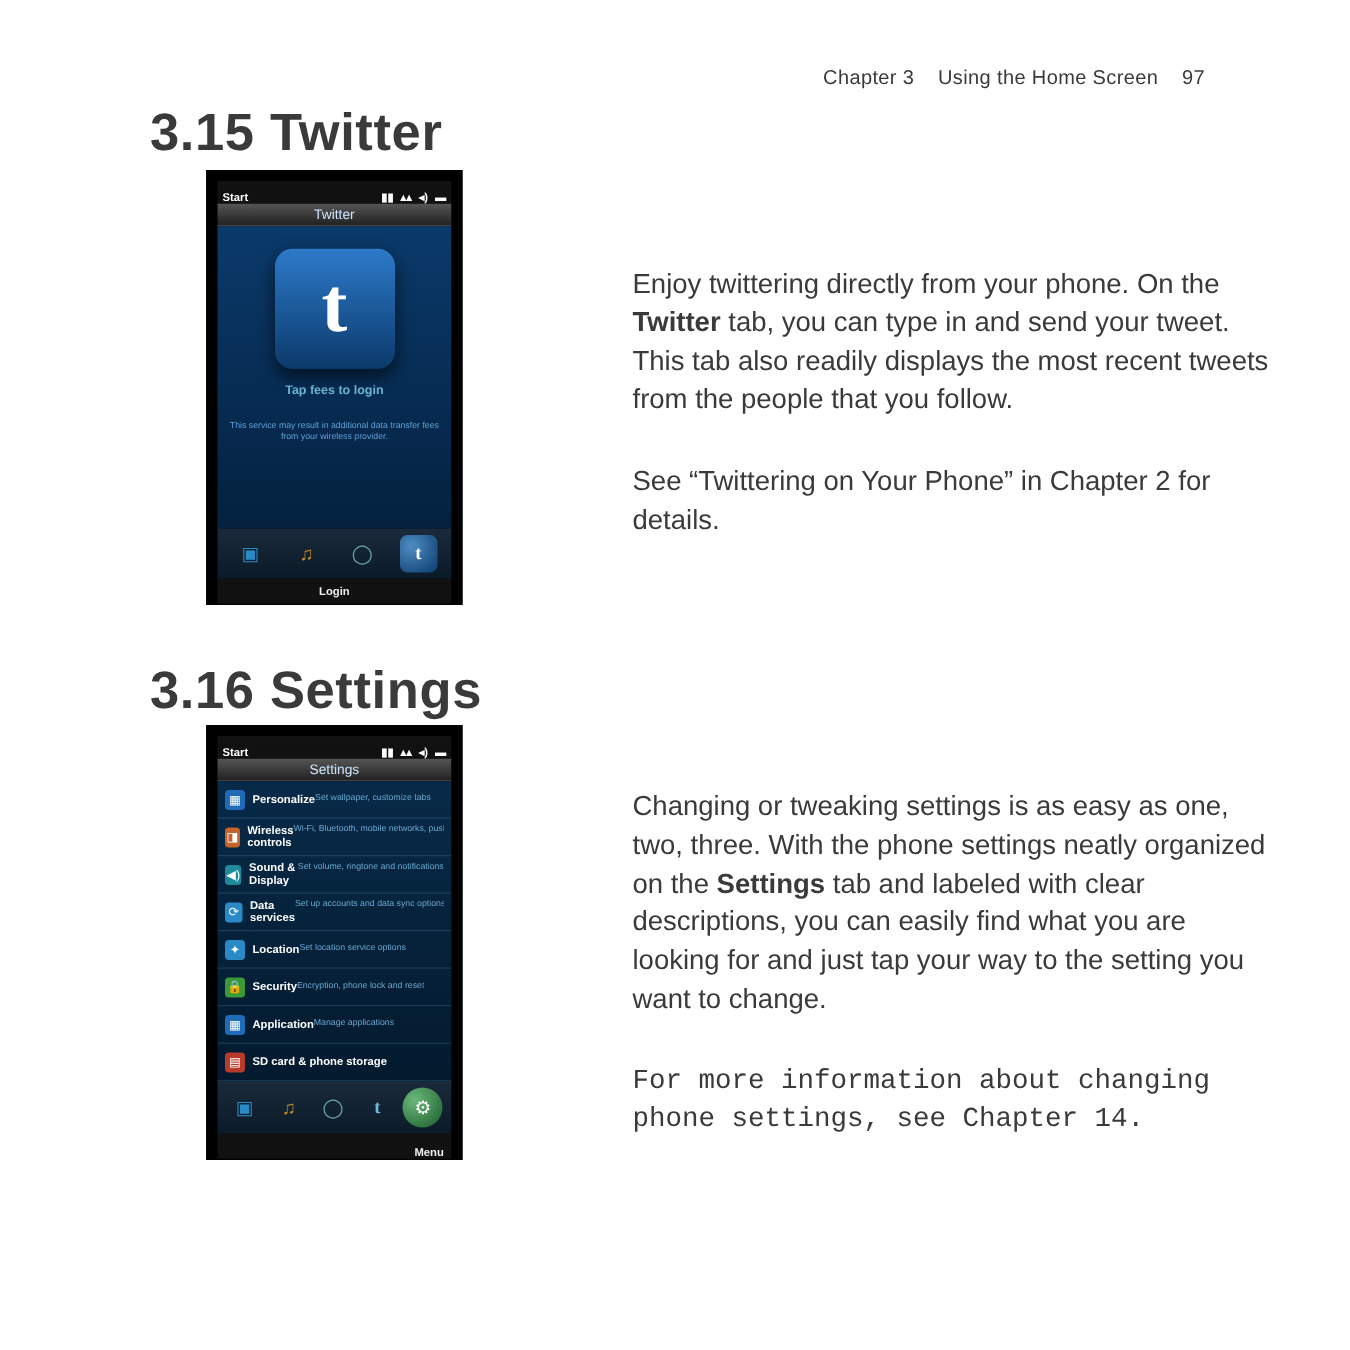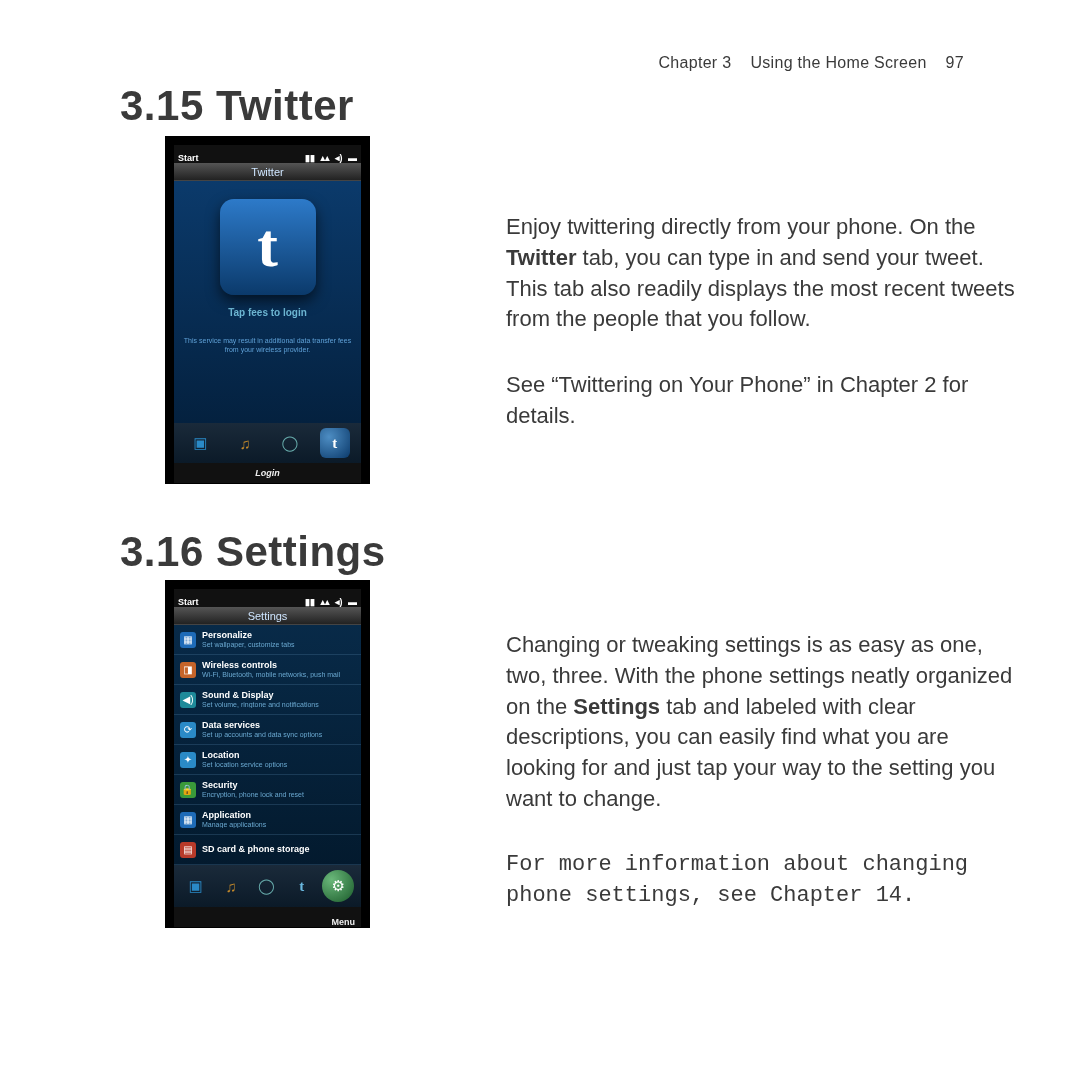--- a/index.html
+++ b/index.html
@@ -125,21 +125,21 @@
   .bottombar {
     height: 20px;
     background: #111;
     font-size: 9px;
     font-weight: bold;
     color: #eee;
     display:flex;
     align-items:center;
     padding: 0 6px;
   }
-  .bottombar.center { justify-content: center; font-style: italic; }
+  .bottombar.center { justify-content: center; }
   .bottombar.right { justify-content: flex-end; align-items: flex-end; }
 
   
   .settings-body {
     height: 240px;
     background: linear-gradient(#082a48,#031a2e);
     display: flex;
     flex-direction: column;
   }
   .setting-row {
@@ -154,21 +154,21 @@
     width: 16px; height: 16px; border-radius: 3px;
     display:flex; align-items:center; justify-content:center;
     font-size: 10px; color:#fff;
   }
   .ic-blue { background:#1e6bb8; }
   .ic-orange { background:#c5642a; }
   .ic-teal { background:#1e8a9a; }
   .ic-cyan { background:#2a8ac7; }
   .ic-green { background:#3a9a3a; }
   .ic-red { background:#b83a2a; }
-  .setting-text { display:flex; flex-direction:column; line-height:1.1; overflow:hidden; }
+  .setting-text { display:flex; line-height:1.1; overflow:hidden; }
   .setting-title { font-size: 9px; font-weight: bold; color:#fff; }
   .setting-sub { font-size: 7px; color:#6aa8d0; white-space: nowrap; }
 
   .tab-row2 {
     height: 42px;
     background: linear-gradient(#1a2a3a,#0b1a28);
     display: flex;
     align-items: center;
     justify-content: space-around;
     padding: 0 4px;

